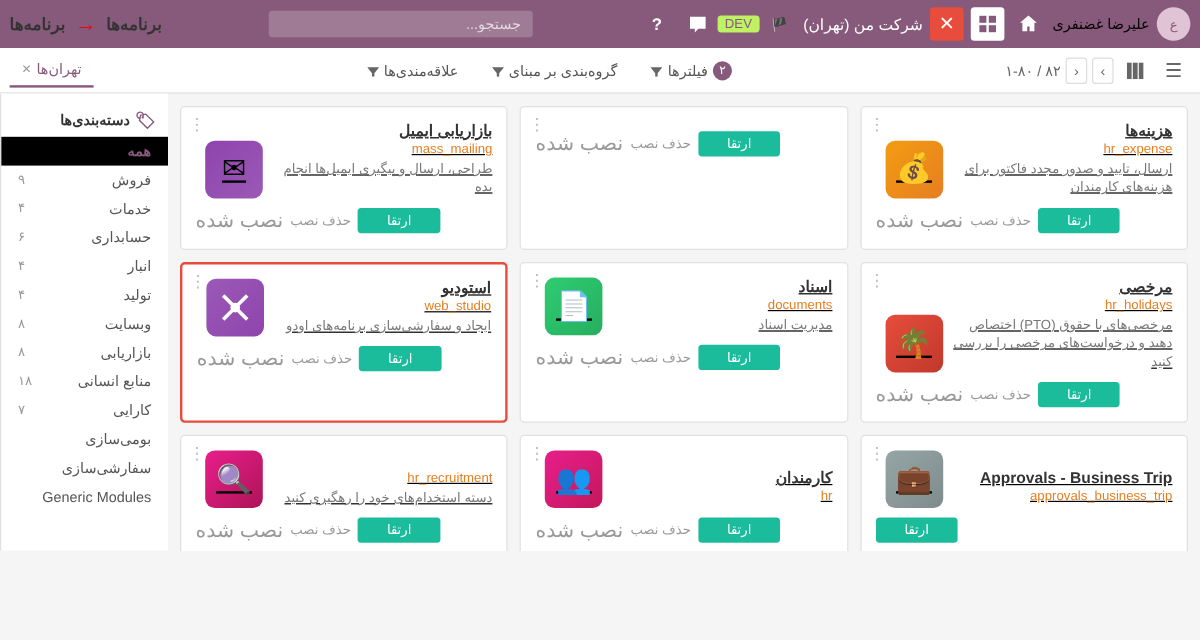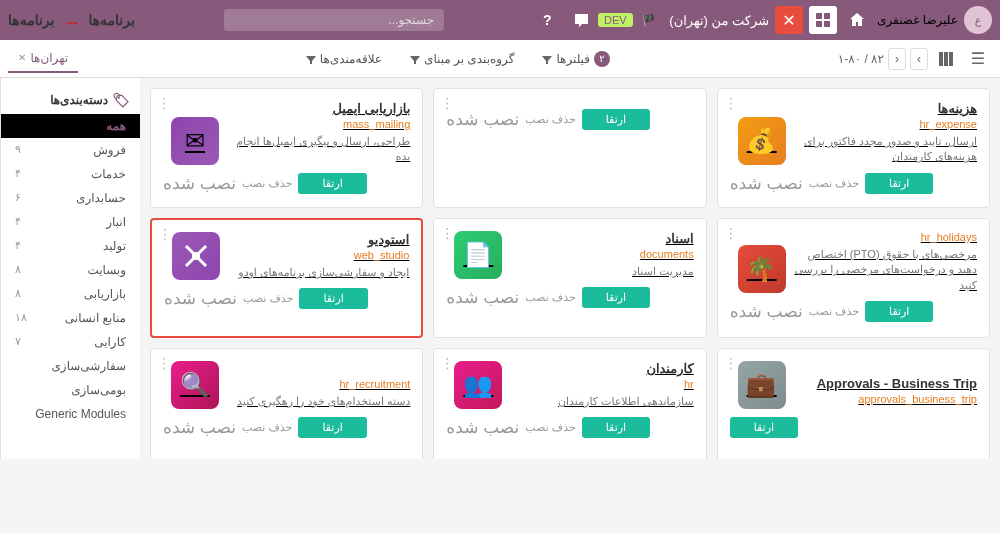--- a/index.html
+++ b/index.html
@@ -201,20 +201,21 @@
       <button class="btn-install">ارتقا</button>
       <button class="btn-remove">حذف نصب</button>
       <span class="installed-text">نصب شده</span>
 
     </div>
   </div>
         <div class="app-card">
     <div class="dots-menu">⋮</div>
     <div class="app-card-header">
       <div class="app-card-info">
+        <div class="app-card-title">مرخصی</div>
         <div class="app-card-module">hr_holidays</div>
         <div class="app-card-desc">مرخصی‌های با حقوق (PTO) اختصاص دهید و درخواست‌های مرخصی را بررسی کنید</div>
       </div>
       <div class="app-card-icon" style="background: linear-gradient(135deg, #e74c3c, #c0392b);">🌴</div>
     </div>
     <div class="app-card-footer">
 
       <button class="btn-install">ارتقا</button>
       <button class="btn-remove">حذف نصب</button>
       <span class="installed-text">نصب شده</span>
@@ -278,21 +279,20 @@
       <button class="btn-install">ارتقا</button>
 
     </div>
   </div>
         <div class="app-card">
     <div class="dots-menu">⋮</div>
     <div class="app-card-header">
       <div class="app-card-info">
         <div class="app-card-title">کارمندان</div>
         <div class="app-card-module">hr</div>
-        <div class="app-card-desc">سازماندهی اطلاعات کارمندان</div>
       </div>
       <div class="app-card-icon" style="background: linear-gradient(135deg, #e91e8c, #c2185b);">👥</div>
     </div>
     <div class="app-card-footer">
 
       <button class="btn-install">ارتقا</button>
       <button class="btn-remove">حذف نصب</button>
       <span class="installed-text">نصب شده</span>
 
     </div>
@@ -326,18 +326,18 @@
         <div class="sidebar-item active"><span>همه</span></div>
         <div class="sidebar-item"><span>فروش</span><span class="count">۹</span></div>
         <div class="sidebar-item"><span>خدمات</span><span class="count">۴</span></div>
         <div class="sidebar-item"><span>حسابداری</span><span class="count">۶</span></div>
         <div class="sidebar-item"><span>انبار</span><span class="count">۴</span></div>
         <div class="sidebar-item"><span>تولید</span><span class="count">۴</span></div>
         <div class="sidebar-item"><span>وبسایت</span><span class="count">۸</span></div>
         <div class="sidebar-item"><span>بازاریابی</span><span class="count">۸</span></div>
         <div class="sidebar-item"><span>منابع انسانی</span><span class="count">۱۸</span></div>
         <div class="sidebar-item"><span>کارایی</span><span class="count">۷</span></div>
+        <div class="sidebar-item"><span>بومی‌سازی</span></div>
         <div class="sidebar-item"><span>سفارشی‌سازی</span></div>
-        <div class="sidebar-item"><span>بومی‌سازی</span></div>
         <div class="sidebar-item"><span>Generic Modules</span></div>
       </div>
   </div>
 </div>
 
 </body></html>

